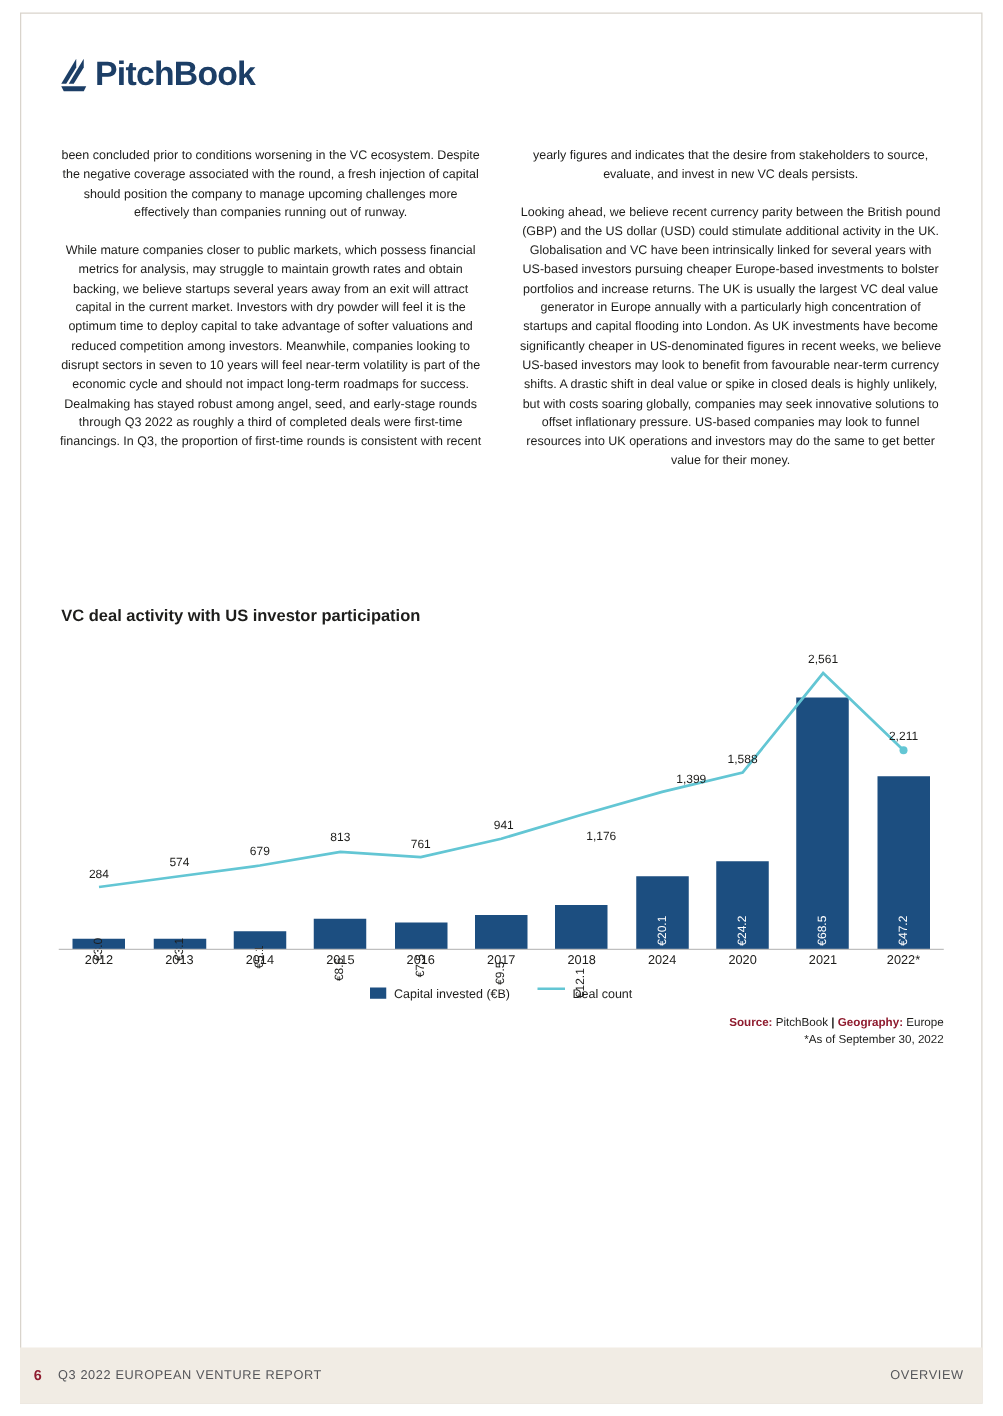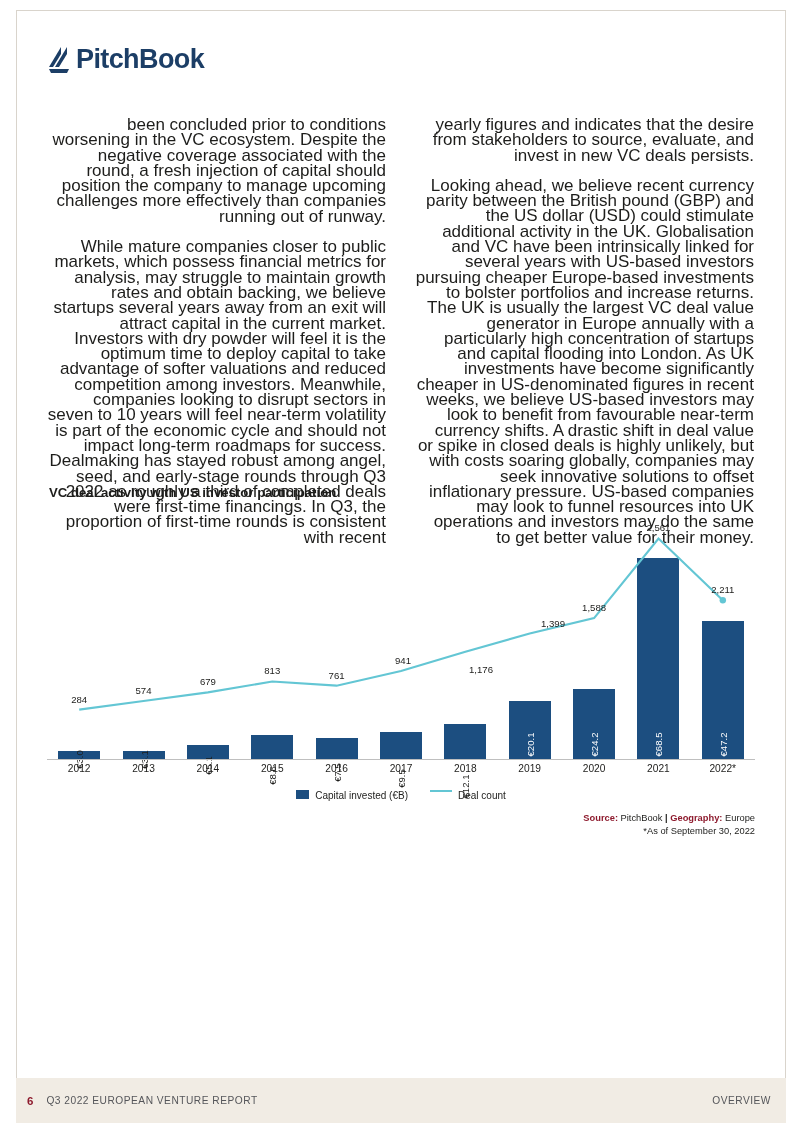--- a/index.html
+++ b/index.html
@@ -36,24 +36,24 @@
     font-family:"Liberation Sans", sans-serif;
   }
   
   .cols{
     position:absolute;left:47px;top:117px;width:708px;
     display:flex;gap:29px;
   }
   .col{width:339px;}
   .col p{
     margin:0 0 15px 0;
-    font-size:17px;
+    font-size:10px;
     line-height:15.3px;
     color:#1d1d1b;
-    text-align:right;
+    text-align:center;
   }
   
   .chart-title{
     position:absolute;left:49px;top:485px;
     font-size:13.2px;font-weight:bold;color:#1d1d1b;
   }
   .chart-area{
     position:absolute;left:47px;top:505px;width:708px;height:310px;
   }
   .plot{
@@ -242,21 +242,21 @@
       <div class="axis-line"></div>
     </div>
     <div class="xaxis" id="xaxis">
         <div>2012</div>
         <div>2013</div>
         <div>2014</div>
         <div>2015</div>
         <div>2016</div>
         <div>2017</div>
         <div>2018</div>
-        <div>2019</div>
+        <div>2024</div>
         <div>2020</div>
         <div>2021</div>
         <div>2022*</div>
       </div>
     <div class="legend">
       <div class="legend-item">
         <span class="sw-bar"></span>
         <span>Capital invested (€B)</span>
       </div>
       <div class="legend-item">

